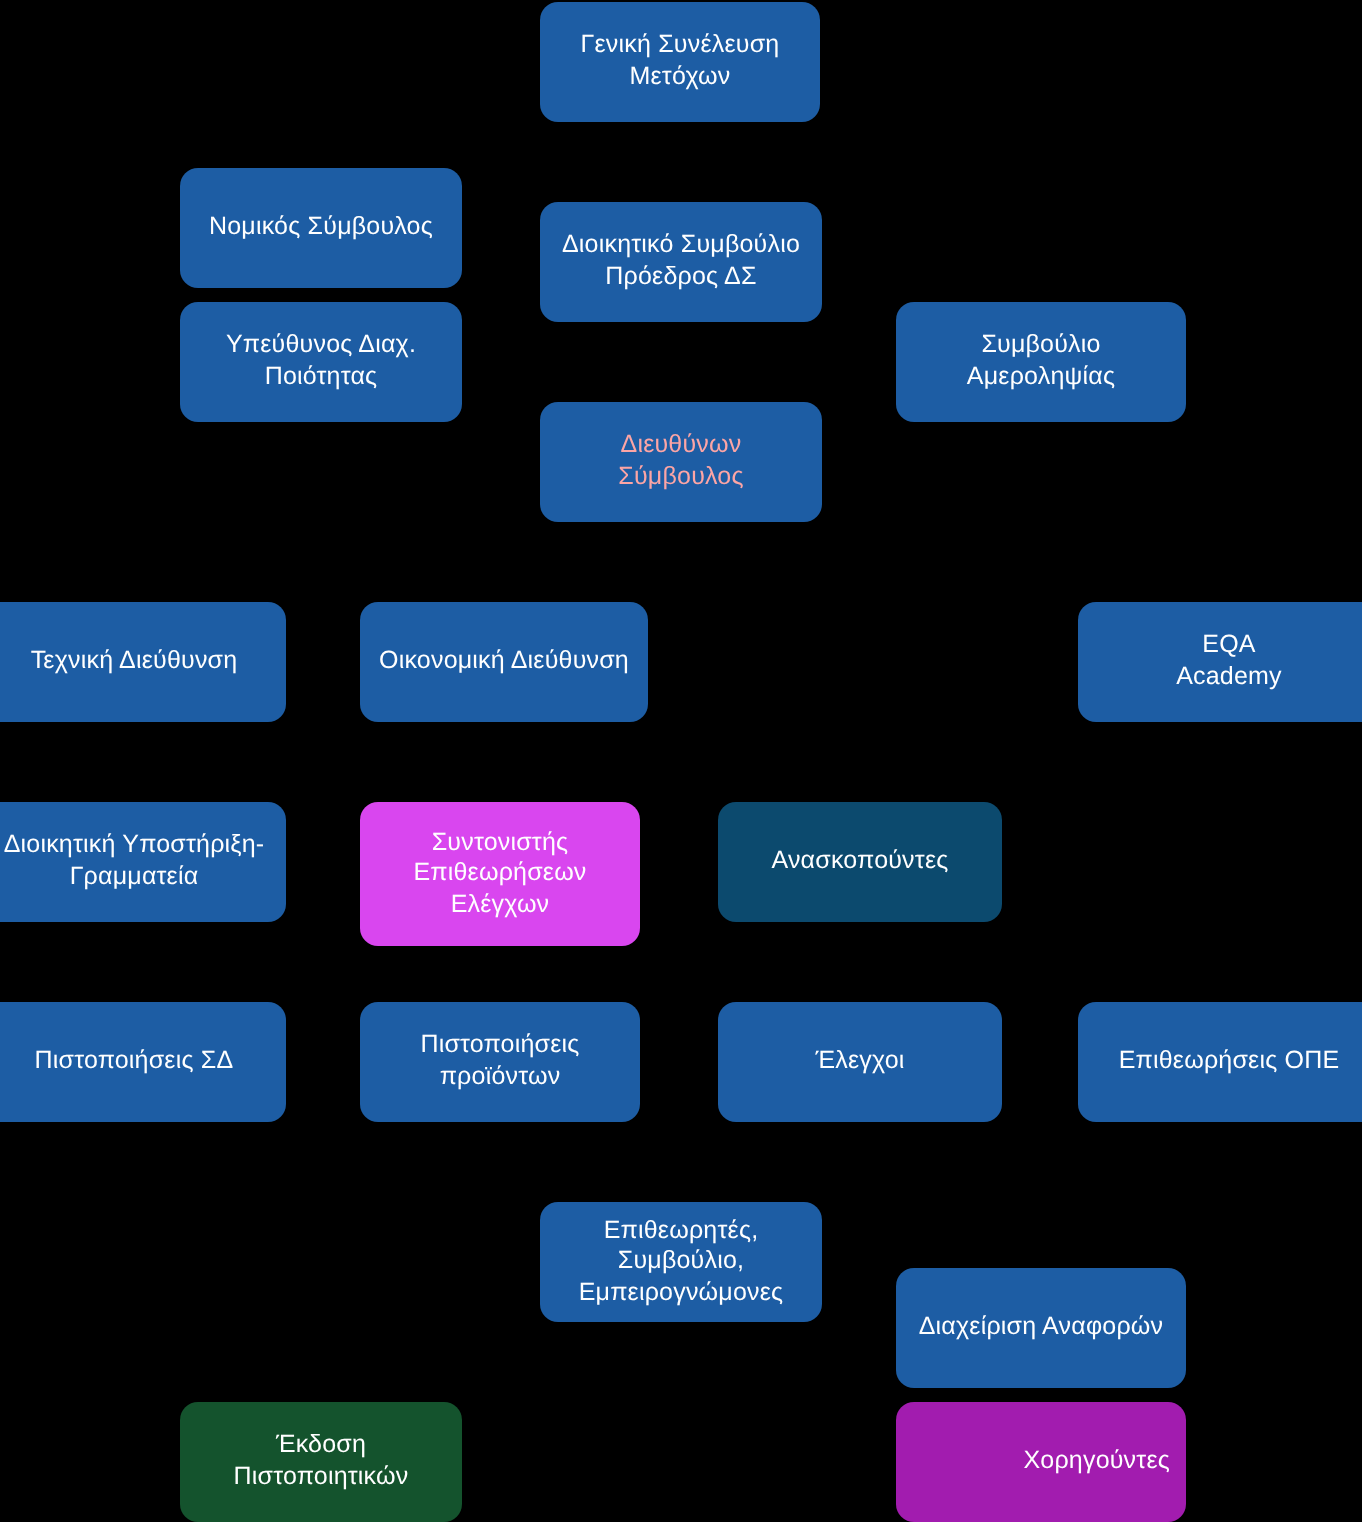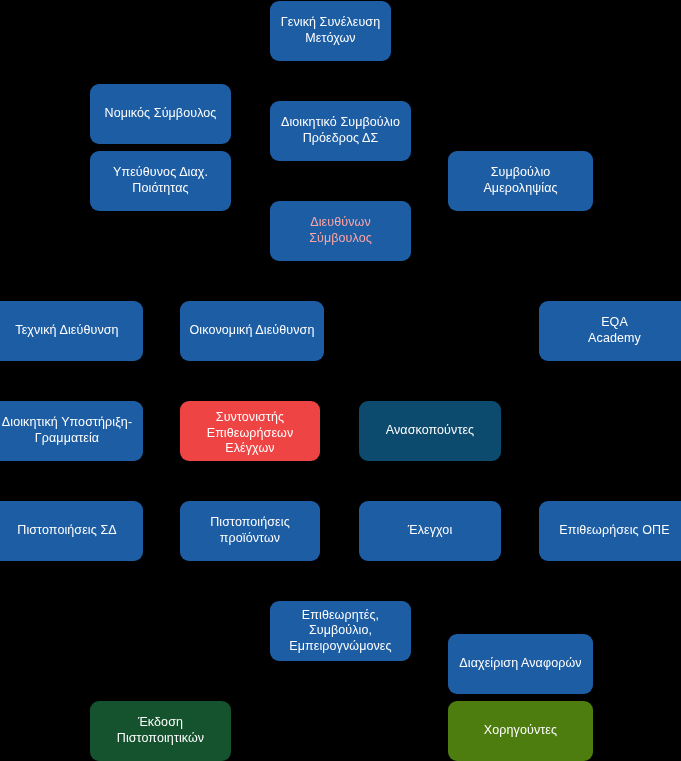--- a/index.html
+++ b/index.html
@@ -39,21 +39,21 @@
   .org-box .box-label {
     display: block;
     width: 100%;
     white-space: pre-line;
   }
 </style>
 </head>
 <body>
 
 <div id="org-chart" style="background: rgb(0, 0, 0); width: 681px; height: 761px;">
-    <div class="org-box" style="left: 270px; top: 1px; width: 121px; height: 60px; background: rgb(29, 93, 164); color: rgb(255, 255, 255); border-radius: 9px;">
+    <div class="org-box" style="left: 270px; top: 1px; width: 140px; height: 60px; background: rgb(29, 93, 164); color: rgb(255, 255, 255); border-radius: 9px;">
       <span class="box-label">Γενική Συνέλευση
 Μετόχων</span>
     </div>
     <div class="org-box" style="left: 90px; top: 51px; width: 141px; height: 60px; background: rgb(29, 93, 164); color: rgb(255, 255, 255); border-radius: 9px; margin-top: 33px;">
       <span class="box-label">Νομικός Σύμβουλος</span>
     </div>
     <div class="org-box" style="left: 270px; top: 101px; width: 141px; height: 60px; background: rgb(29, 93, 164); color: rgb(255, 255, 255); border-radius: 9px;">
       <span class="box-label">Διοικητικό Συμβούλιο
 Πρόεδρος ΔΣ</span>
     </div>
@@ -74,21 +74,21 @@
       <span class="box-label">Οικονομική Διεύθυνση</span>
     </div>
     <div class="org-box" style="left: 539px; top: 301px; width: 151px; height: 60px; background: rgb(29, 93, 164); color: rgb(255, 255, 255); border-radius: 9px;">
       <span class="box-label">EQA
 Academy</span>
     </div>
     <div class="org-box" style="left: -9px; top: 401px; width: 152px; height: 60px; background: rgb(29, 93, 164); color: rgb(255, 255, 255); border-radius: 9px;">
       <span class="box-label">Διοικητική Υποστήριξη-
 Γραμματεία</span>
     </div>
-    <div class="org-box" style="left: 180px; top: 401px; width: 140px; height: 60px; background: #ef4444; color: rgb(255, 255, 255); border-radius: 9px; align-items: flex-end;">
+    <div class="org-box" style="left: 180px; top: 401px; width: 140px; height: 72px; background: #d946ef; color: rgb(255, 255, 255); border-radius: 9px;">
       <span class="box-label">Συντονιστής
 Επιθεωρήσεων Ελέγχων</span>
     </div>
     <div class="org-box" style="left: 359px; top: 401px; width: 142px; height: 60px; background: #0c4a6e; color: rgb(255, 255, 255); border-radius: 9px;">
       <span class="box-label">Ανασκοπούντες</span>
     </div>
     <div class="org-box" style="left: -9px; top: 501px; width: 152px; height: 60px; background: rgb(29, 93, 164); color: rgb(255, 255, 255); border-radius: 9px;">
       <span class="box-label">Πιστοποιήσεις ΣΔ</span>
     </div>
     <div class="org-box" style="left: 180px; top: 501px; width: 140px; height: 60px; background: rgb(29, 93, 164); color: rgb(255, 255, 255); border-radius: 9px;">
@@ -103,16 +103,16 @@
     <div class="org-box" style="left: 270px; top: 601px; width: 141px; height: 60px; background: rgb(29, 93, 164); color: rgb(255, 255, 255); border-radius: 9px;">
       <span class="box-label">Επιθεωρητές, Συμβούλιο,
 Εμπειρογνώμονες</span>
     </div>
     <div class="org-box" style="left: 448px; top: 601px; width: 145px; height: 60px; background: rgb(29, 93, 164); color: rgb(255, 255, 255); border-radius: 9px; margin-top: 33px;">
       <span class="box-label">Διαχείριση Αναφορών</span>
     </div>
     <div class="org-box" style="left: 90px; top: 701px; width: 141px; height: 60px; background: #14532d; color: rgb(255, 255, 255); border-radius: 9px;">
       <span class="box-label">Έκδοση Πιστοποιητικών</span>
     </div>
-    <div class="org-box" style="left: 448px; top: 701px; width: 145px; height: 60px; background: #4d7c0f; color: rgb(255, 255, 255); border-radius: 9px;">
+    <div class="org-box" style="left: 448px; top: 701px; width: 145px; height: 60px; background: #a21caf; color: rgb(255, 255, 255); border-radius: 9px; text-align: right;">
       <span class="box-label">Χορηγούντες</span>
     </div>
   </div>
 
 </body></html>

